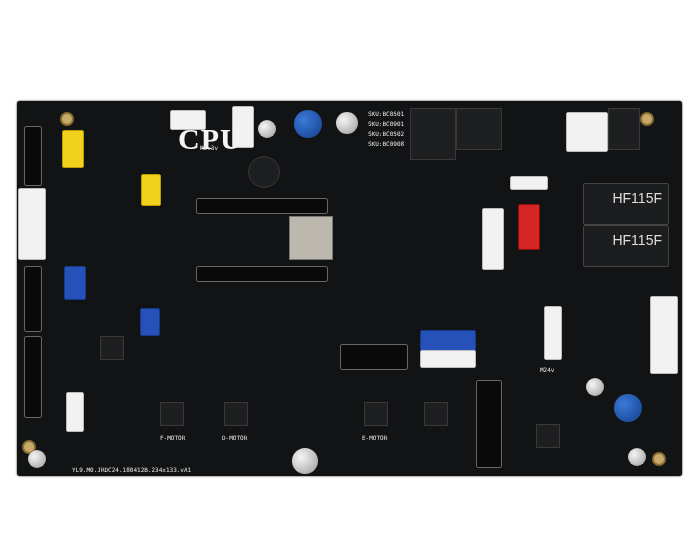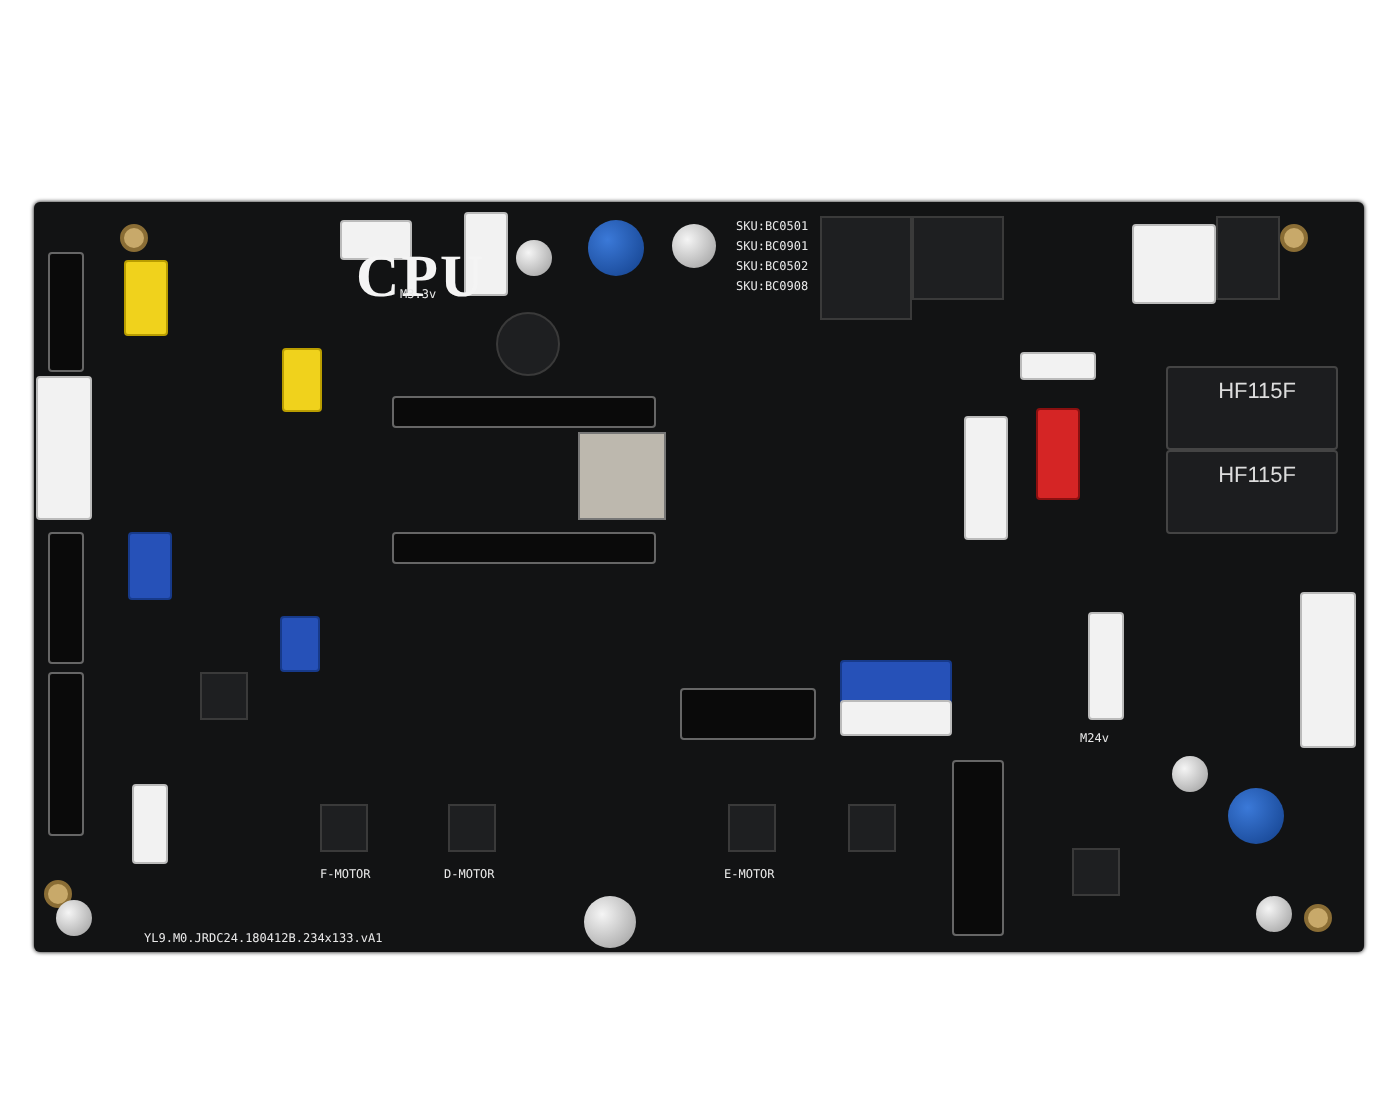--- a/index.html
+++ b/index.html
@@ -1,21 +1,21 @@
 <!DOCTYPE html>
 <html><head>
 <meta charset="utf-8">
 <style>
   html,body{margin:0;padding:0;background:#ffffff;}
   body{width:700px;height:560px;position:relative;overflow:hidden;font-family:"Liberation Sans",sans-serif;}
   .board{position:absolute;left:17px;top:101px;width:665px;height:375px;background:#121314;border-radius:3px;box-shadow:0 0 2px #000;}
   .silk{position:absolute;color:#e8e8e8;font-family:"DejaVu Sans Mono",monospace;font-size:6px;white-space:nowrap;}
   .cpu{position:absolute;left:178px;top:122px;color:#f4f4f4;font-family:Liberation Serif, serif;font-size:30px;font-weight:bold;letter-spacing:1px;}
   .relay{position:absolute;width:84px;height:40px;background:#1c1d1f;border:1px solid #444;border-radius:2px;}
-  .relay span{position:absolute;right:20px;top:6px;color:#ddd;font-size:11px;font-family:"Liberation Sans",sans-serif;}
+  .relay span{position:absolute;right:6px;top:6px;color:#ddd;font-size:14px;font-family:"Liberation Sans",sans-serif;}
   .conn{position:absolute;border-radius:2px;}
   .white{background:#f2f2f2;border:1px solid #bbb;}
   .yellow{background:#f0d21c;border:1px solid #b99d00;}
   .blue{background:#2651b8;border:1px solid #173a8a;}
   .red{background:#d52525;border:1px solid #8a1010;}
   .header{background:#0a0a0a;border:1px solid #666;}
   .hole{position:absolute;width:10px;height:10px;border-radius:50%;background:#c8a96a;border:2px solid #8a6d35;}
   .cap{position:absolute;border-radius:50%;background:radial-gradient(circle at 35% 35%,#f5f5f5,#9a9a9a);}
   .capblue{position:absolute;border-radius:50%;background:radial-gradient(circle at 35% 35%,#3b79d8,#123f8a);}
   .chip{position:absolute;background:#1e1f21;border:1px solid #3a3a3a;}

